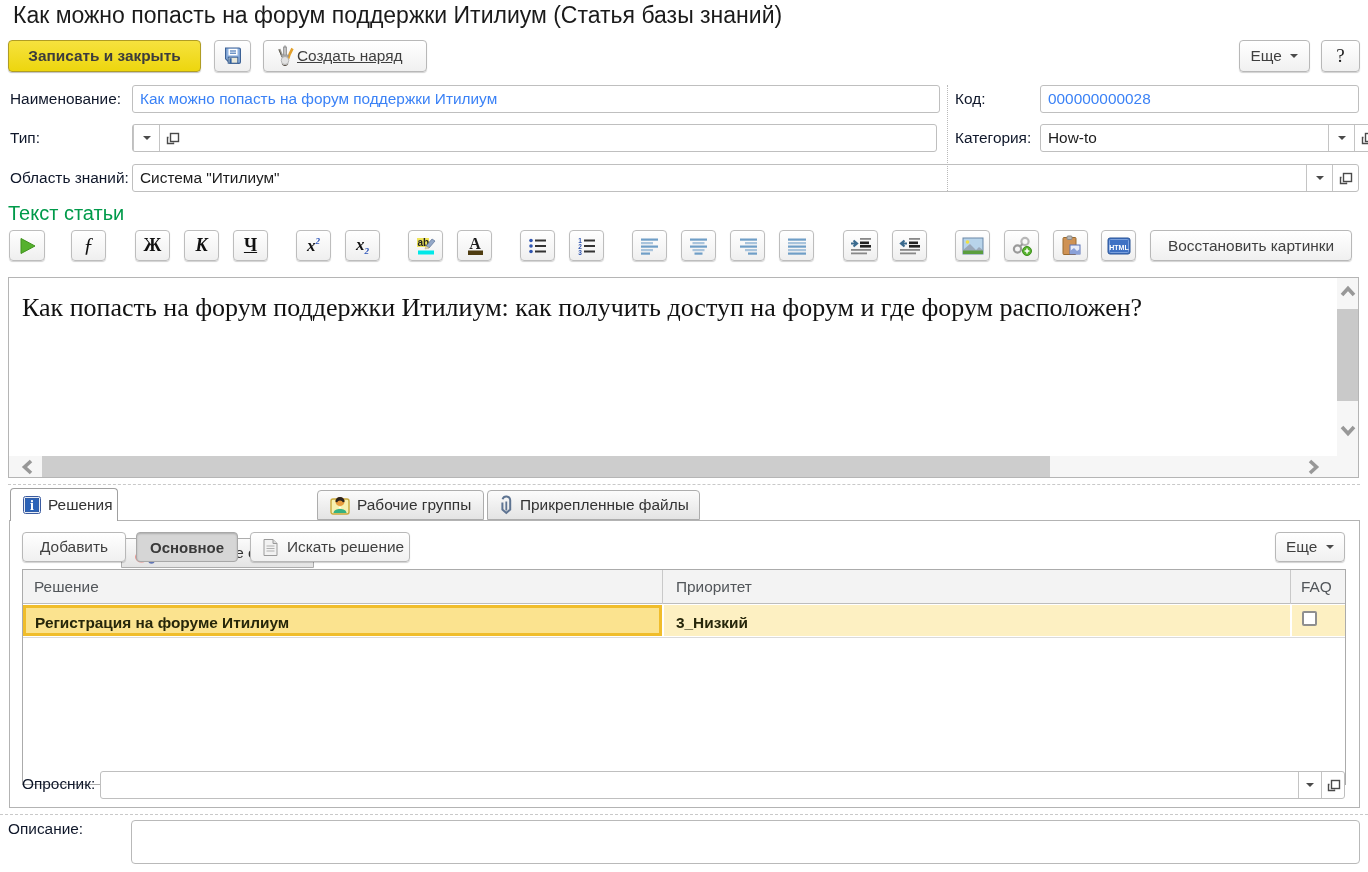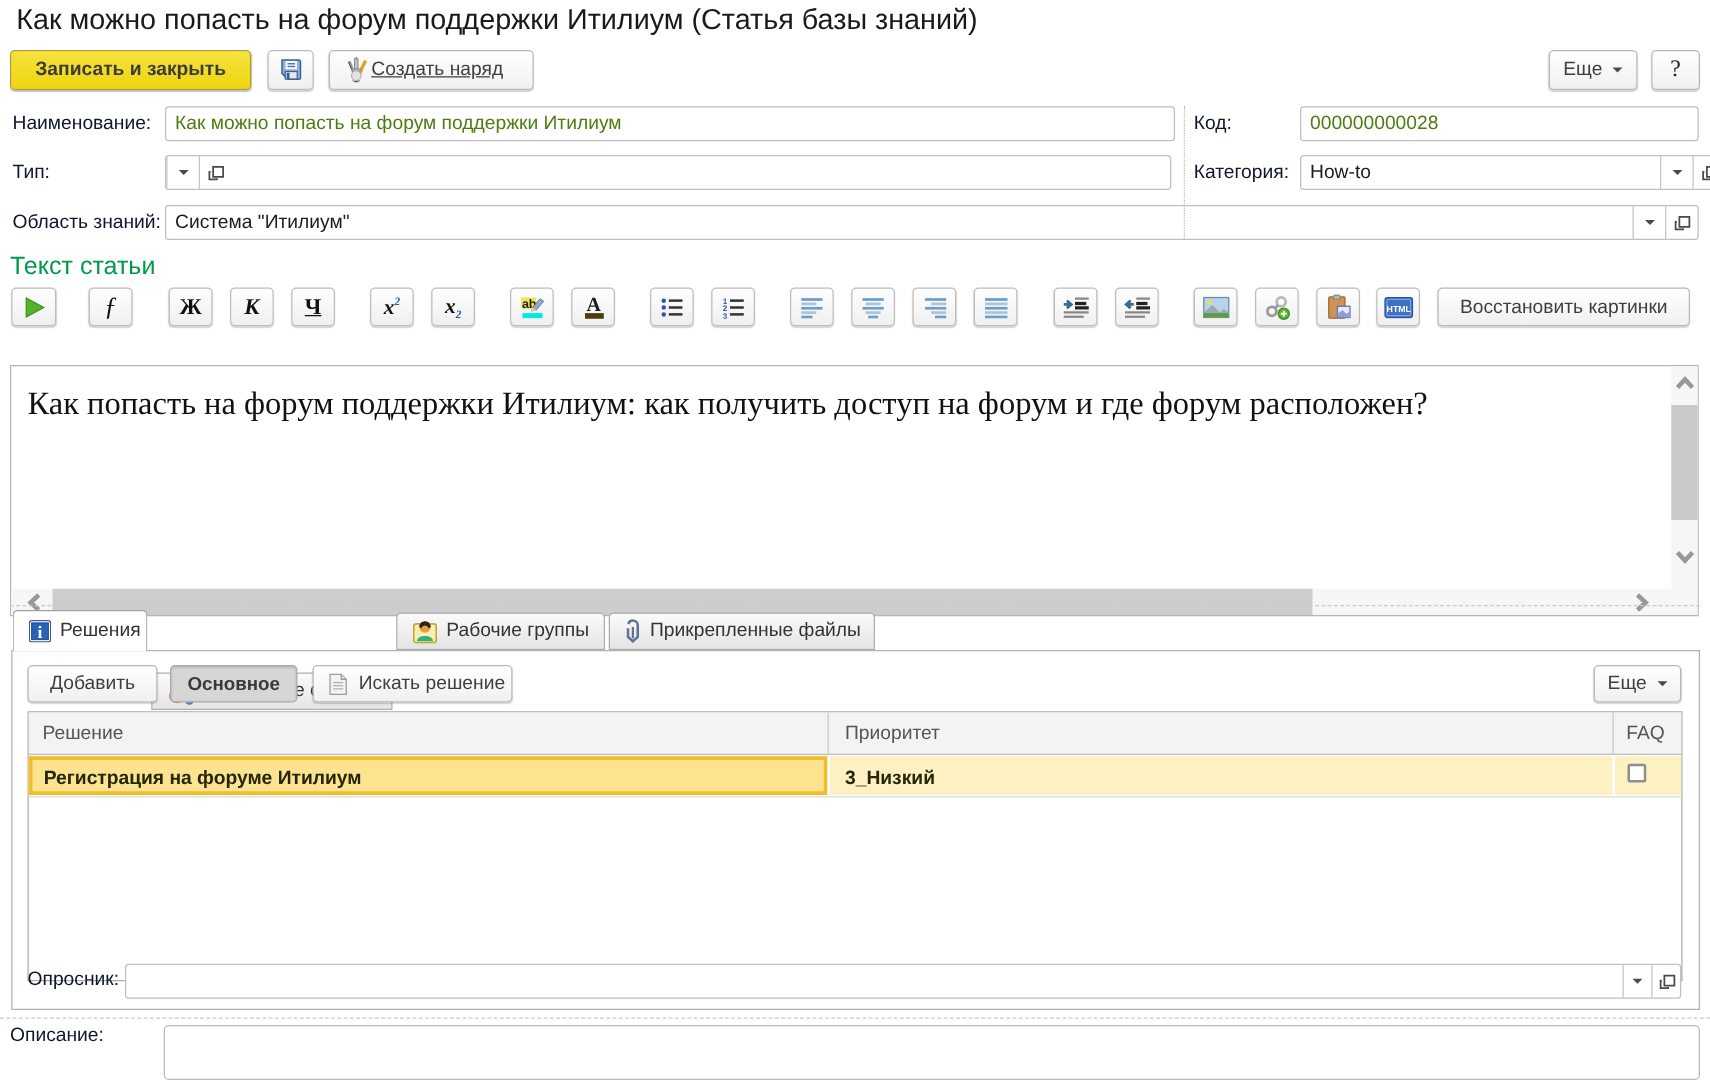--- a/index.html
+++ b/index.html
@@ -1,20 +1,20 @@
 <!DOCTYPE html>
 <html><head>
 <meta charset="utf-8">
 <style>
 * { margin:0; padding:0; box-sizing:border-box; }
 html,body { width:1368px; height:872px; background:#fff; font-family:"Liberation Sans", sans-serif; position:relative; overflow:hidden; }
 .abs { position:absolute; }
 .title { left:13px; top:2px; font-size:23px; color:#1a1a1a; }
 .lbl { font-size:15.4px; color:#0f172a; white-space:nowrap; }
-.inp { background:#fff; border:1px solid #bfbfbf; border-radius:3px; font-size:15.4px; color:#4d7c0f; padding:0 0 0 7px; display:flex; align-items:center; white-space:nowrap; overflow:hidden; }
+.inp { background:#fff; border:1px solid #bfbfbf; border-radius:3px; font-size:15.4px; color:#3b82f6; padding:0 0 0 7px; display:flex; align-items:center; white-space:nowrap; overflow:hidden; }
 .btn { background:linear-gradient(#ffffff,#f0f0f0); border:1px solid #b8b8b8; border-radius:4px; box-shadow:0 1px 1px rgba(0,0,0,0.18); display:flex; align-items:center; justify-content:center; font-size:15.4px; color:#3f3f3f; white-space:nowrap; }
 .tbtn { background:linear-gradient(#ffffff,#efefef); border:1px solid #bdbdbd; border-radius:4px; box-shadow:0 1px 1px rgba(0,0,0,0.18); display:flex; align-items:center; justify-content:center; }
 .combo { display:flex; background:#fff; border:1px solid #bfbfbf; border-radius:3px; }
 .combo .cin { flex:1; font-size:15.4px; color:#1c1c1c; padding-left:7px; display:flex; align-items:center; white-space:nowrap; overflow:hidden; }
 .combo .carr { width:26px; border-left:1px solid #c4c4c4; display:flex; align-items:center; justify-content:center; }
 .combo .csel { width:26px; border-left:1px solid #c4c4c4; display:flex; align-items:center; justify-content:center; }
 .tri { width:0; height:0; border-left:4.5px solid transparent; border-right:4.5px solid transparent; border-top:4.5px solid #4a4a4a; }
 .dotv { border-left:1px dotted #b9b9b9; }
 .dash { border-top:1px dashed #c9c9c9; }
 .tab { position:absolute; top:490px; height:30px; background:linear-gradient(#fbfbfb,#e4e4e4); border:1px solid #adadad; border-radius:4px 4px 0 0; display:flex; align-items:center; font-size:15.4px; color:#333; }
@@ -244,21 +244,21 @@
   </div>
 <div class="abs tbtn" style="left:1101px; top:230px; width:35px; height:31px;">
     <svg width="24" height="18" viewBox="0 0 24 18">
       <rect x="1" y="1" width="22" height="16" rx="2" fill="#3e71c4" stroke="#2b5596"></rect>
       <rect x="2.5" y="2.5" width="19" height="13" rx="1" fill="none" stroke="#7aa0dd"></rect>
       <text x="12" y="12.5" font-family="Liberation Sans" font-size="7" font-weight="bold" fill="#fff" text-anchor="middle">HTML</text>
     </svg>
   </div>
 <div class="abs btn" style="left:1150px; top:230px; width:202px; height:31px;">Восстановить картинки</div>
 
-<div class="abs" style="left:8px; top:292px; width:1351px; height:201px; border:1px solid #b5b5b5; background:#fff;">
+<div class="abs" style="left:8px; top:277px; width:1351px; height:201px; border:1px solid #b5b5b5; background:#fff;">
   <div class="abs" style="left:13px; top:17px; font-family:'Liberation Serif', serif; font-size:26px; line-height:26px; color:#111;">Как попасть на форум поддержки Итилиум: как получить доступ на форум и где форум расположен?</div>
 
   <div class="abs" style="right:0px; top:0px; width:21px; height:199px; background:#f6f6f6;">
     <svg class="abs" style="left:3px; top:7px;" width="16" height="13" viewBox="0 0 16 13">
         <path d="M2 10 L8 3.5 L14 10" fill="none" stroke="#989898" stroke-width="3.6"></path>
       </svg>
     <div class="abs" style="left:0px; top:31px; width:21px; height:92px; background:#c9c9c9;"></div>
     <svg class="abs" style="left:3px; top:146px;" width="16" height="13" viewBox="0 0 16 13">
         <path d="M2 3 L8 9.5 L14 3" fill="none" stroke="#989898" stroke-width="3.6"></path>
       </svg>

